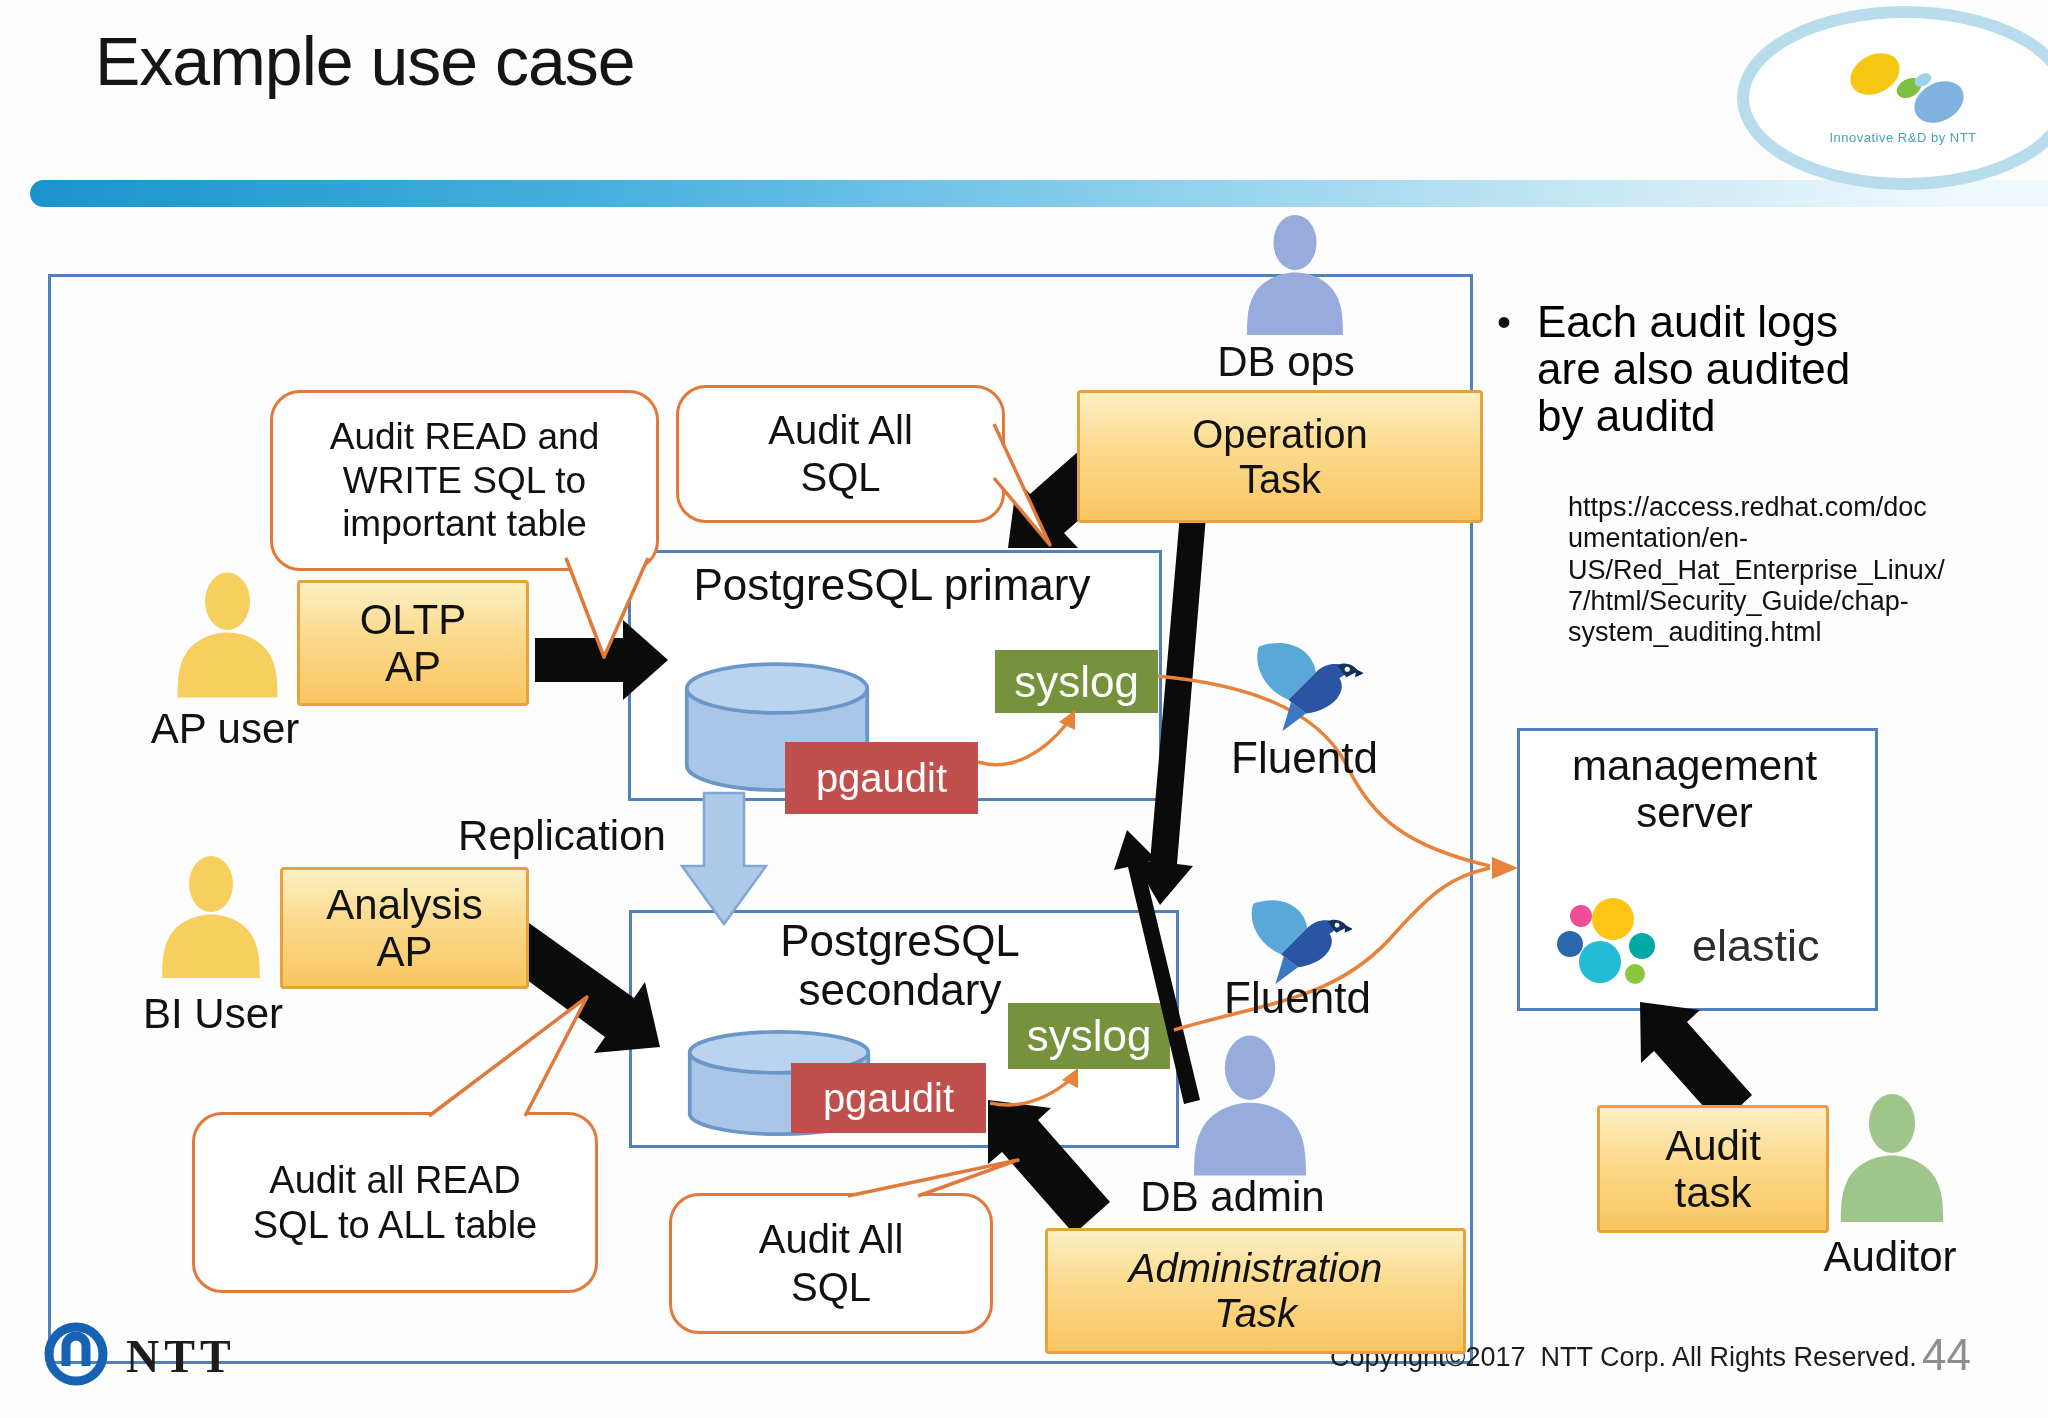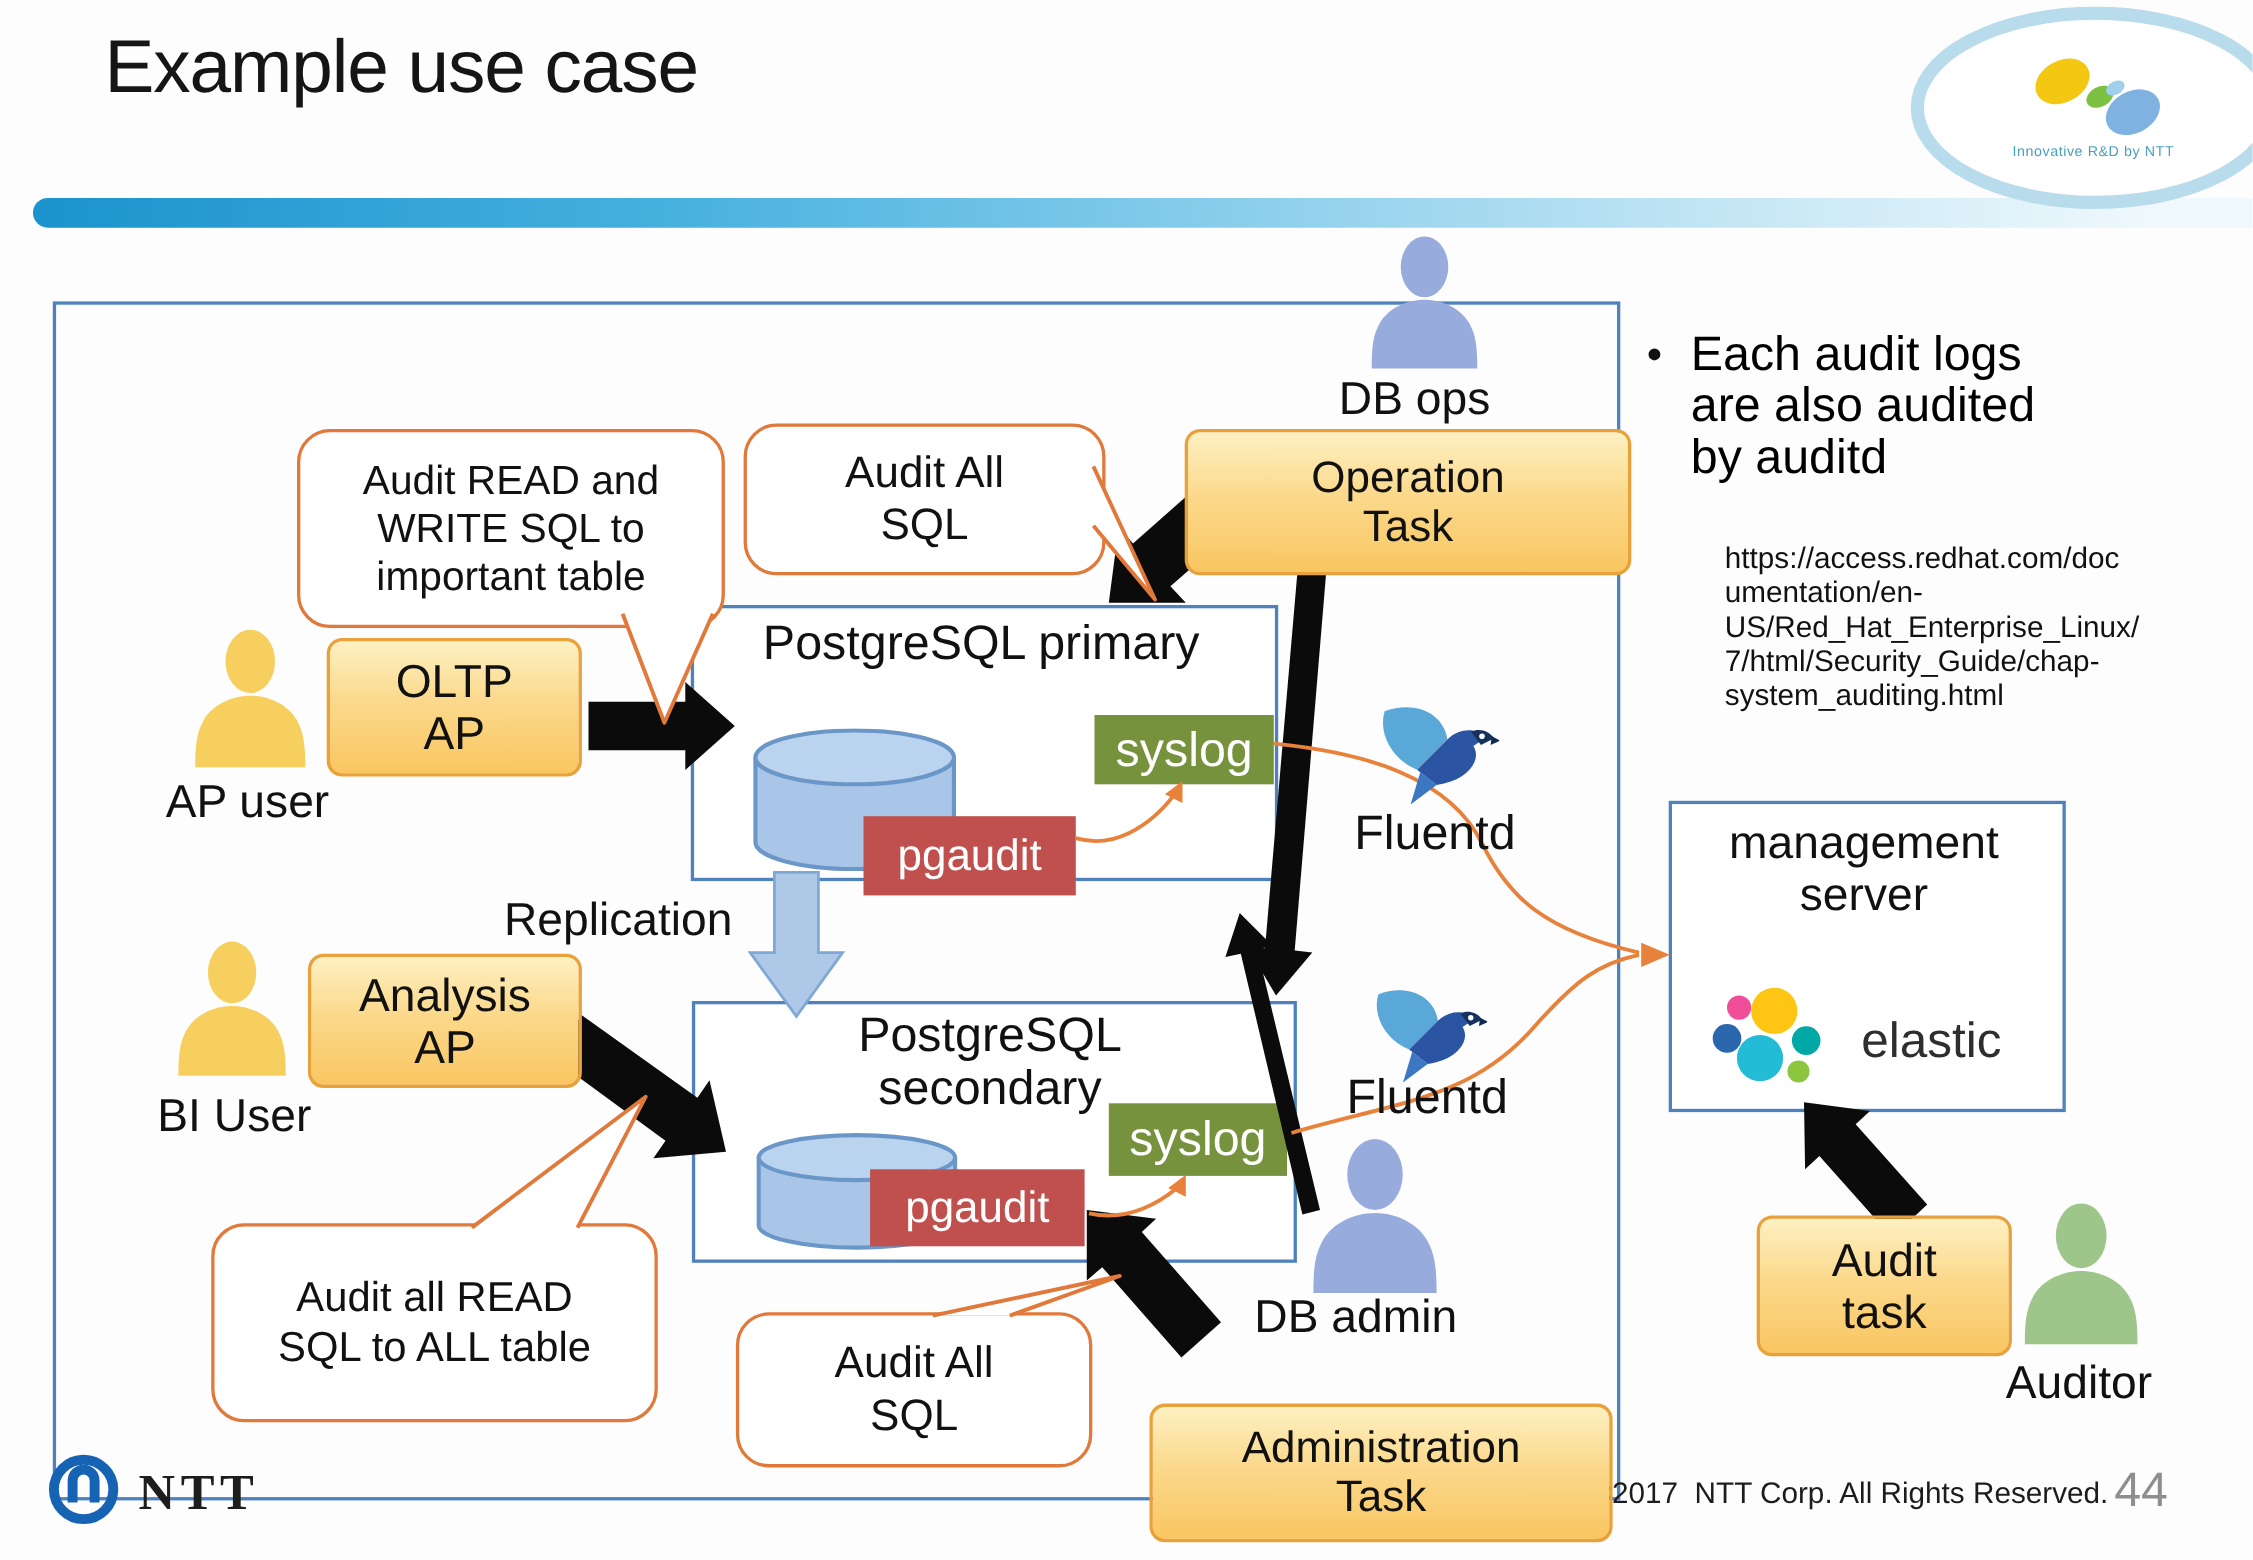--- a/index.html
+++ b/index.html
@@ -14,21 +14,21 @@
   .corner-logo{z-index:3;}
   .corner-caption{font-size:13px;color:#49a0bf;letter-spacing:.5px;text-align:center;}
   
   .frame{border:3px solid #4f81bd;background:transparent;z-index:4;}
   .node{border:3px solid #4f81bd;background:#fff;z-index:5;}
   .nodelbl{font-size:44px;line-height:1.12;z-index:8;}
   .chip{color:#fff;display:flex;align-items:center;justify-content:center;z-index:7;}
   .chip.red{background:#c0504d;font-size:40px;}
   .chip.green{background:#76923d;font-size:44px;}
   .task{background:linear-gradient(180deg,#fdf0c2 0%,#fbd98c 45%,#f9c661 100%);
-        border:3px solid #e9a13b;border-radius:14px;display:flex;flex-direction:column;
+        border:3px solid #e9a13b;border-radius:4px;display:flex;flex-direction:column;
         align-items:center;justify-content:center;z-index:30;}
   .task div{font-size:42px;line-height:1.12;color:#111;}
   .task.wide div{font-size:40px;}
   .bubble{background:#fff;border:3.5px solid #e0793a;border-radius:30px;display:flex;
           flex-direction:column;align-items:center;justify-content:center;z-index:40;}
   .bubble div{font-size:37px;line-height:1.18;color:#111;}
   .bubble.big div{font-size:40px;}
   .plabel{font-size:42px;z-index:35;}
   .z6{z-index:6;}.z10{z-index:10;}.z20{z-index:20;pointer-events:none;}
   .z25{z-index:25;}.z45{z-index:45;pointer-events:none;}
@@ -207,21 +207,21 @@
     <div>Task</div>
   </div>
   <div class="abs task" style="left:297px;top:580px;width:226px;height:120px;">
     <div>OLTP</div>
     <div>AP</div>
   </div>
   <div class="abs task" style="left:280px;top:867px;width:243px;height:116px;">
     <div>Analysis</div>
     <div>AP</div>
   </div>
-  <div class="abs task wide" style="left:1045px;top:1276px;width:415px;height:120px;">
+  <div class="abs task wide" style="left:1045px;top:1228px;width:415px;height:120px;font-style:italic;">
     <div>Administration</div>
     <div>Task</div>
   </div>
   <div class="abs task" style="left:1597px;top:1105px;width:226px;height:122px;">
     <div>Audit</div>
     <div>task</div>
   </div>
 
   <div class="abs lbl plabel" style="left:1200px;top:338px;width:172px;">DB ops</div>
   <div class="abs lbl plabel" style="left:130px;top:705px;width:190px;">AP user</div>

